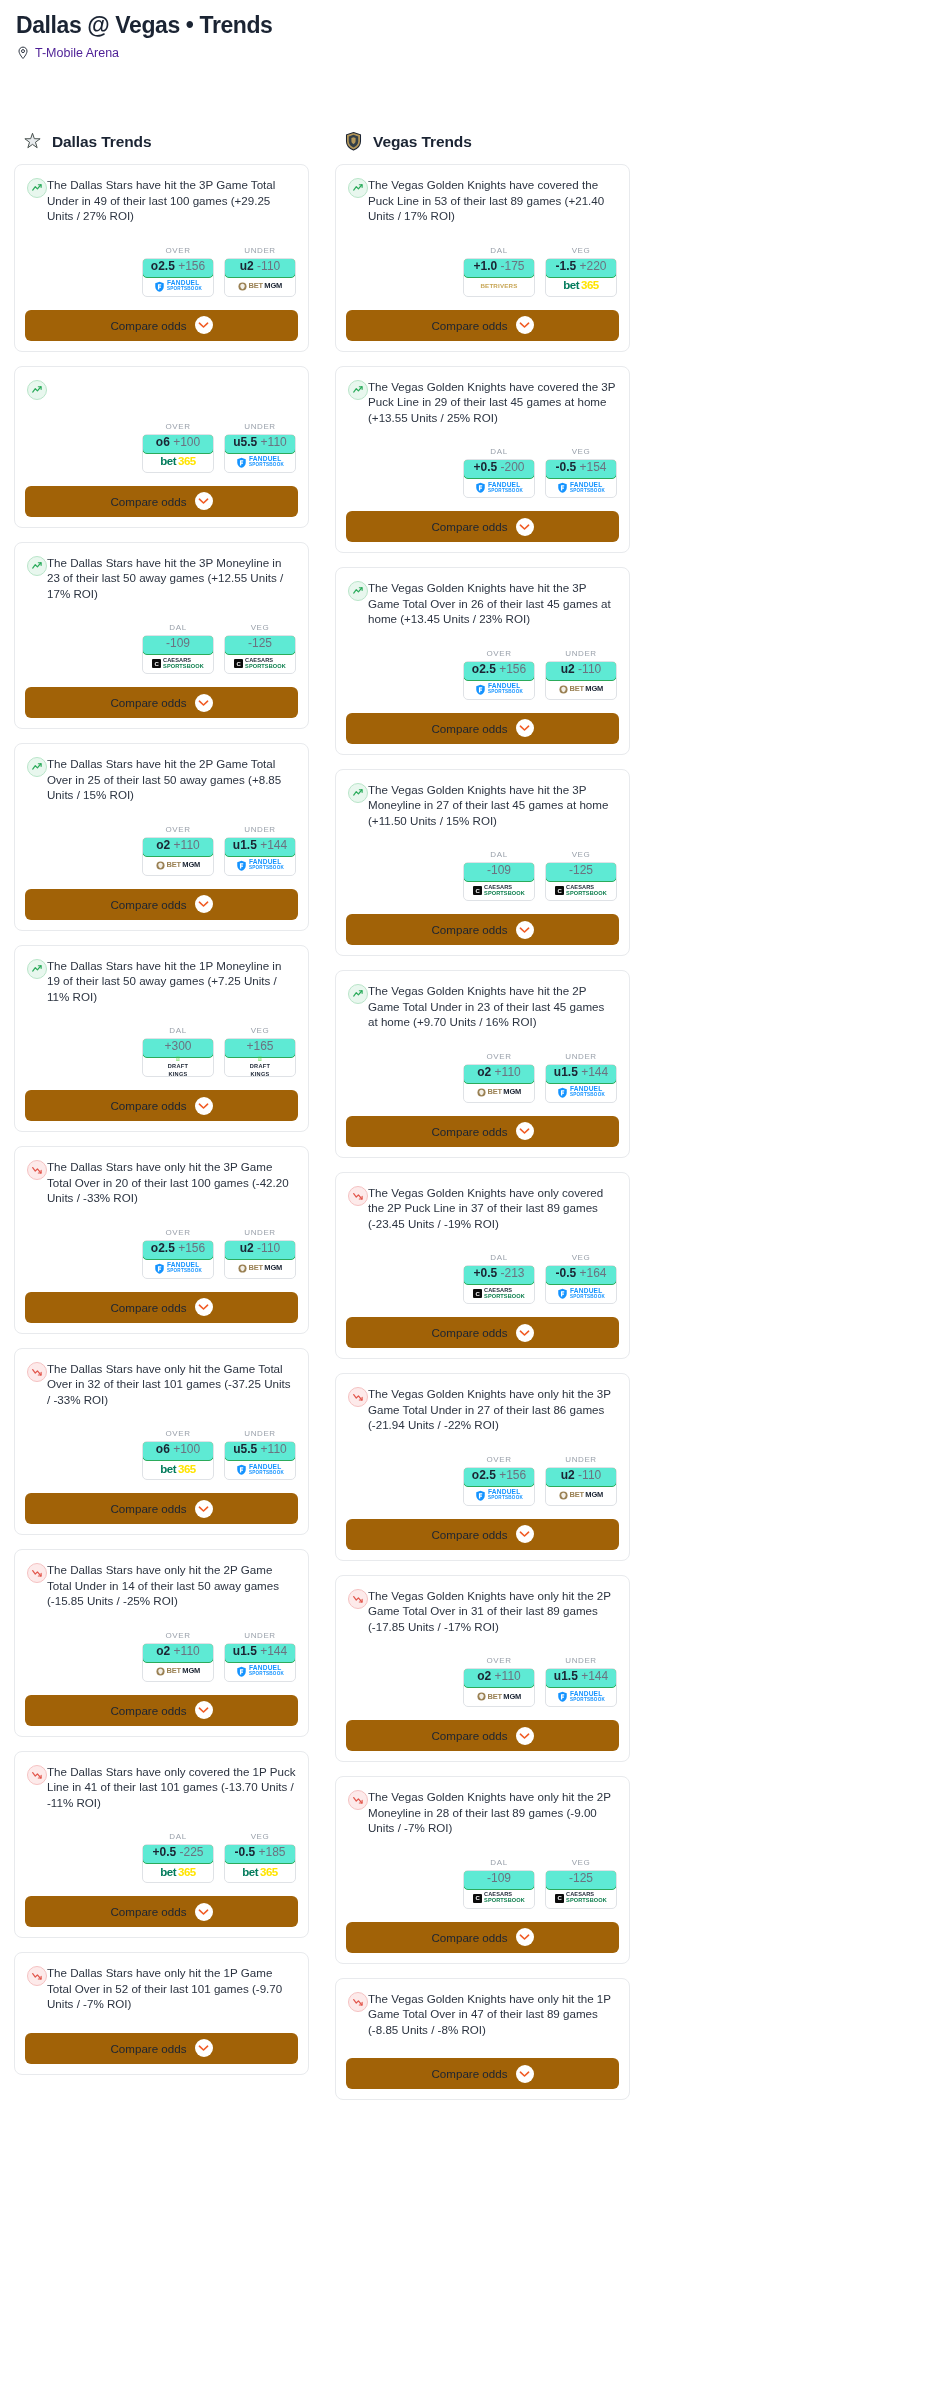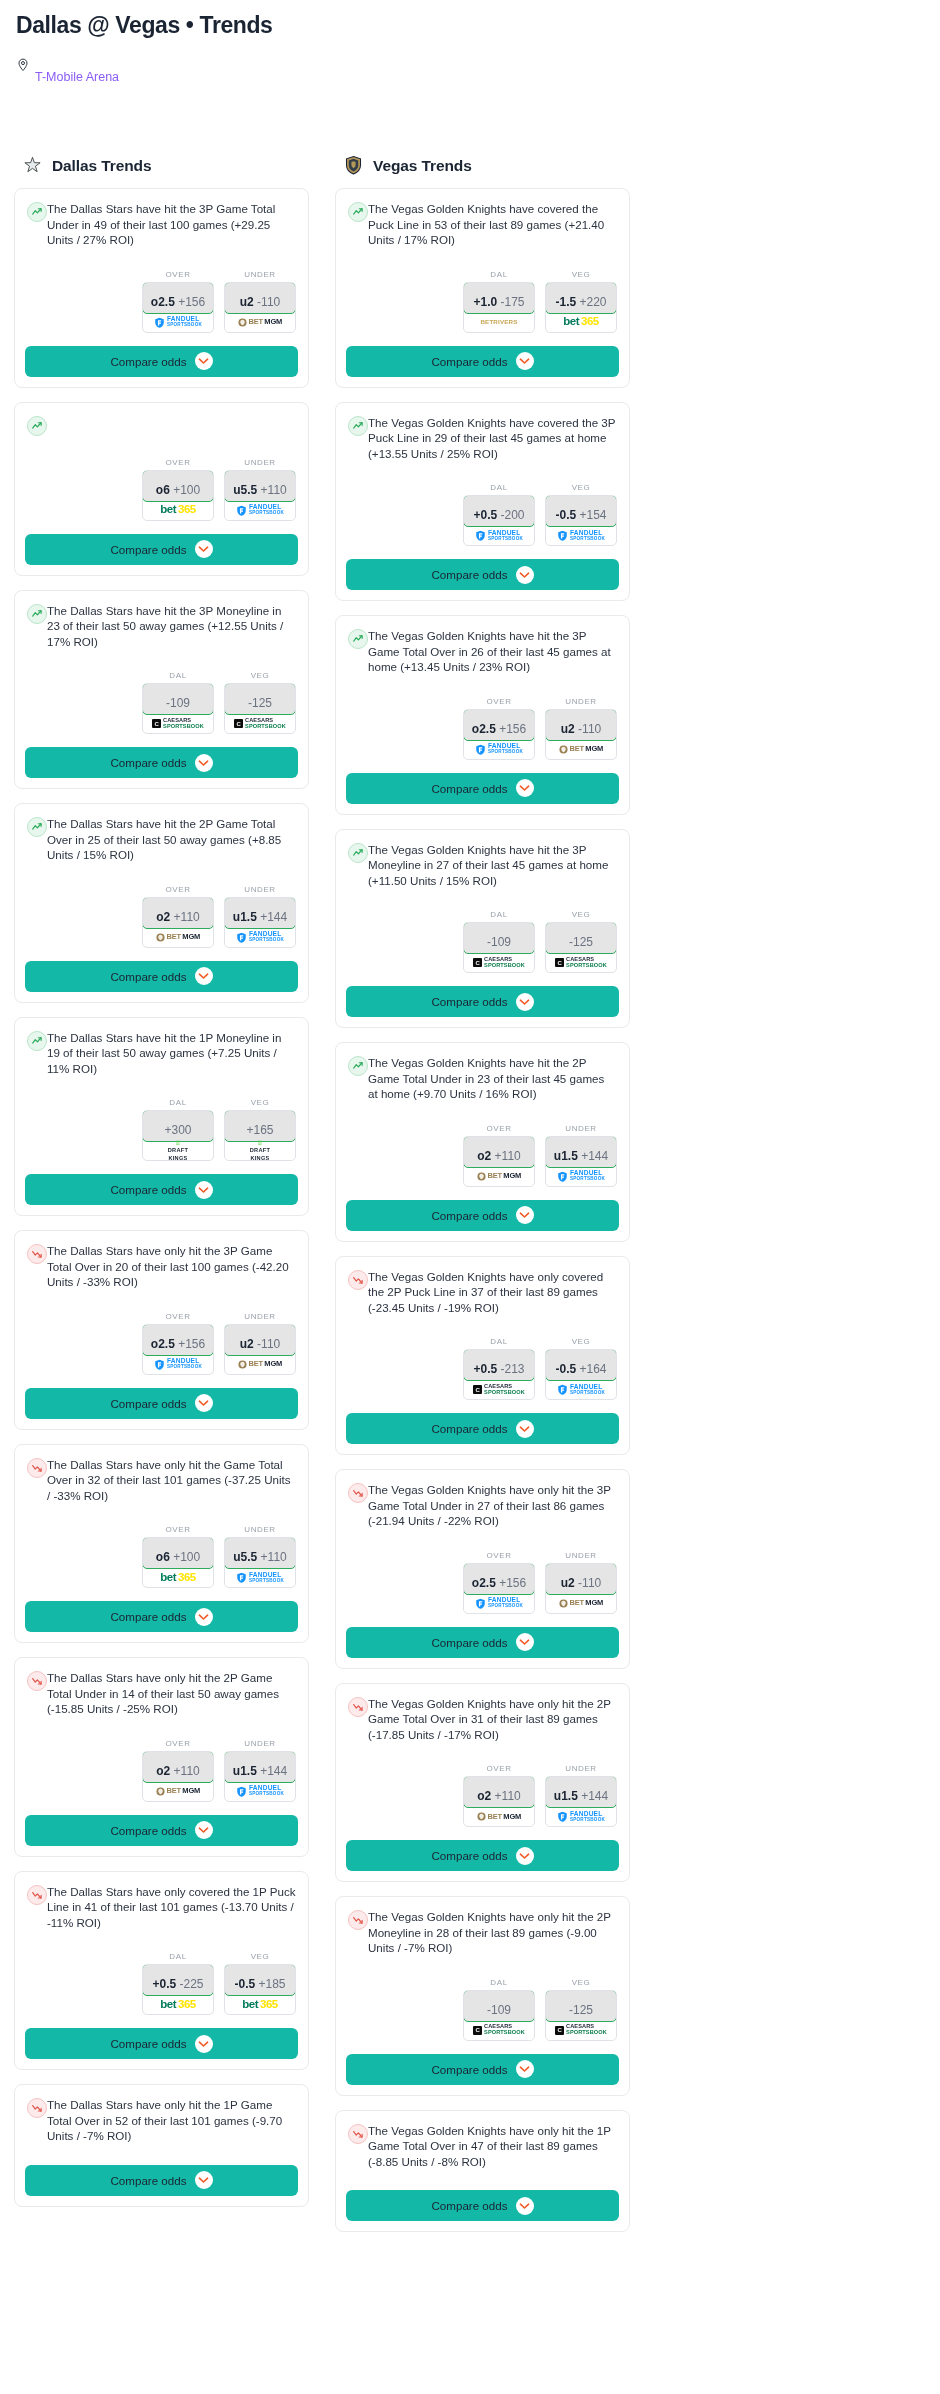--- a/index.html
+++ b/index.html
@@ -17,21 +17,21 @@
     font-size: 23px;
     font-weight: bold;
     letter-spacing: -0.4px;
     color: #1b2433;
     margin: 2px 0 7px 2px;
   }
   .venue-row {
     display: flex; align-items: center; gap: 6px;
     margin: 0 0 0 3px;
   }
-  .venue-text { font-size: 12.5px; color: #8b5cf6; margin-top: 24px; }
+  .venue-text { font-size: 12.5px; color: #4c1d95; }
   .pin-icon svg { display: block; }
 
   .columns {
     display: flex;
     gap: 26px;
     margin-top: 27px;
   }
   .column { width: 295px; flex: 0 0 295px; margin-top: 44px; }
 
   .col-header {
@@ -84,24 +84,24 @@
   .odds-btn {
     border: 1px solid #dfe2e6;
     border-radius: 5px;
     overflow: hidden;
     background: #fff;
   }
   .odds-price {
     border: 1px solid #2bab5b;
     border-radius: 5px;
     margin: -1px;
-    background: #e5e5e5;
+    background: #5eead4;
     text-align: center;
     font-size: 12px;
-    padding: 12px 2px 4px 2px;
+    padding: 0 2px 4px 2px;
     color: #6b7280;
     font-weight: normal;
     white-space: nowrap;
   }
   .odds-price b { color: #1b2433; font-weight: bold; }
   .book-slot {
     height: 19px;
     display: flex; align-items: center; justify-content: center;
     padding: 1px 3px;
   }
@@ -125,21 +125,21 @@
   .bk-cz-txt { display:flex; flex-direction:column; line-height:1; }
   .bk-cz-txt .l1 { font-size:5.6px; font-weight:bold; color:#1b2433; letter-spacing:0.1px; }
   .bk-cz-txt .l2 { font-size:5.6px; font-weight:bold; color:#0a7d4b; letter-spacing:0.1px; }
   .bk-dk { display:flex; flex-direction:column; align-items:center; line-height:1; }
   .bk-dk .crown { font-size:7px; color:#53d337; }
   .bk-dk .l1 { font-size:5.6px; font-weight:bold; color:#1b2433; letter-spacing:0.3px; }
   .bk-dk .l2 { font-size:5.6px; font-weight:bold; color:#1b2433; letter-spacing:0.3px; }
 
   .compare-bar {
     margin: 11px 10px 10px 10px;
-    background: #14b8a6;
+    background: #a16207;
     border-radius: 6px;
     height: 31px;
     display: flex; align-items: center; justify-content: center; gap: 8px;
     cursor: pointer;
   }
   .compare-label { font-size: 11.6px; color: #1b2433; }
   .chev-circle {
     width: 18px; height: 18px; border-radius: 50%; background: #ffffff;
     display: flex; align-items: center; justify-content: center;
   }

